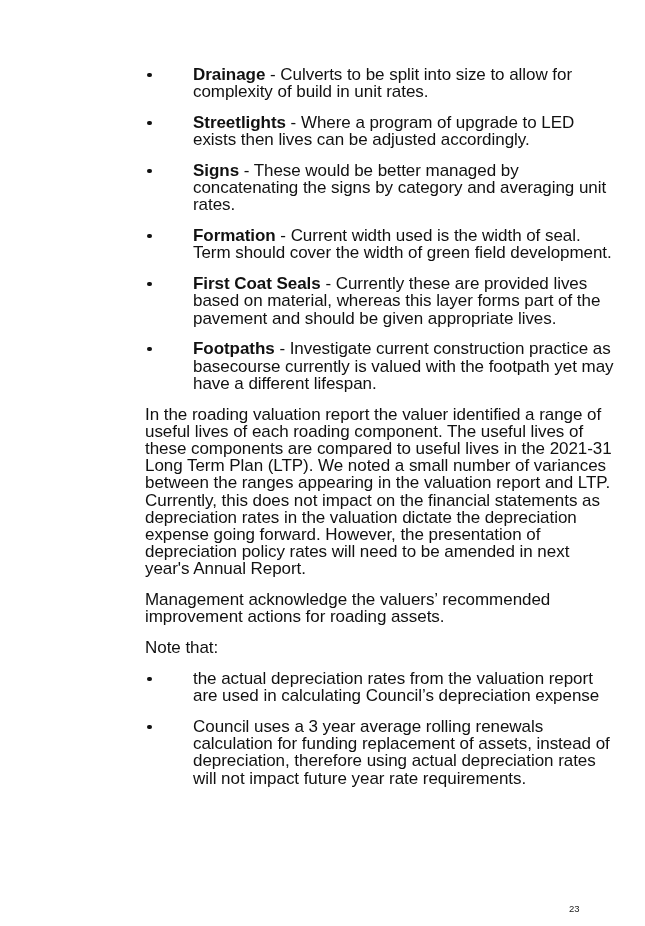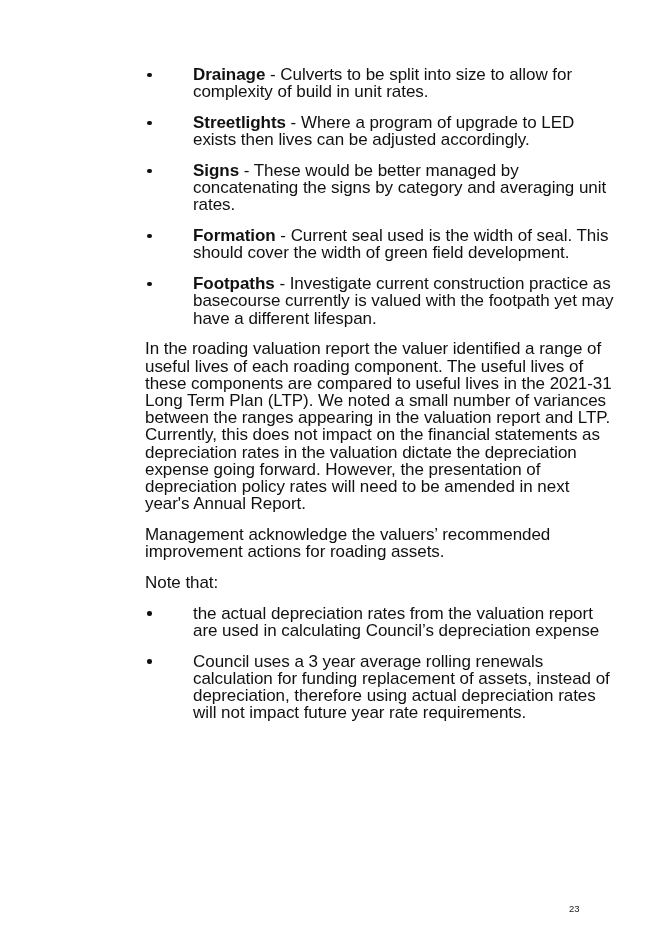--- a/index.html
+++ b/index.html
@@ -76,23 +76,27 @@
       <span class="term">Streetlights</span><span> - </span><span>Where a program of upgrade to LED exists then lives can be adjusted accordingly.</span>
     </div>
 
     <div class="bullet-item">
       <span class="dot"></span>
       <span class="term">Signs</span><span> - </span><span>These would be better managed by concatenating the signs by category and averaging unit rates.</span>
     </div>
 
     <div class="bullet-item">
       <span class="dot"></span>
-      <span class="term">Formation</span><span> - </span><span>Current seal used is the width of seal. This should cover the width of green field development.</span>
+      <span class="term">Formation</span><span> - </span><span>Current width used is the width of seal. Term should cover the width of green field development.</span>
     </div>
 
+    <div class="bullet-item">
+      <span class="dot"></span>
+      <span class="term">First Coat Seals</span><span> - </span><span>Currently these are provided lives based on material, whereas this layer forms part of the pavement and should be given appropriate lives.</span>
+    </div>
 
     <div class="bullet-item">
       <span class="dot"></span>
       <span class="term">Footpaths</span><span> - </span><span>Investigate current construction practice as basecourse currently is valued with the footpath yet may have a different lifespan.</span>
     </div>
 
     <p>In the roading valuation report the valuer identified a range of useful lives of each roading component. The useful lives of these components are compared to useful lives in the 2021-31 Long Term Plan (LTP). We noted a small number of variances between the ranges appearing in the valuation report and LTP. Currently, this does not impact on the financial statements as depreciation rates in the valuation dictate the depreciation expense going forward. However, the presentation of depreciation policy rates will need to be amended in next year's Annual Report.</p>
 
 
     <p class="italic">Management acknowledge the valuers’ recommended improvement actions for roading assets.</p>

